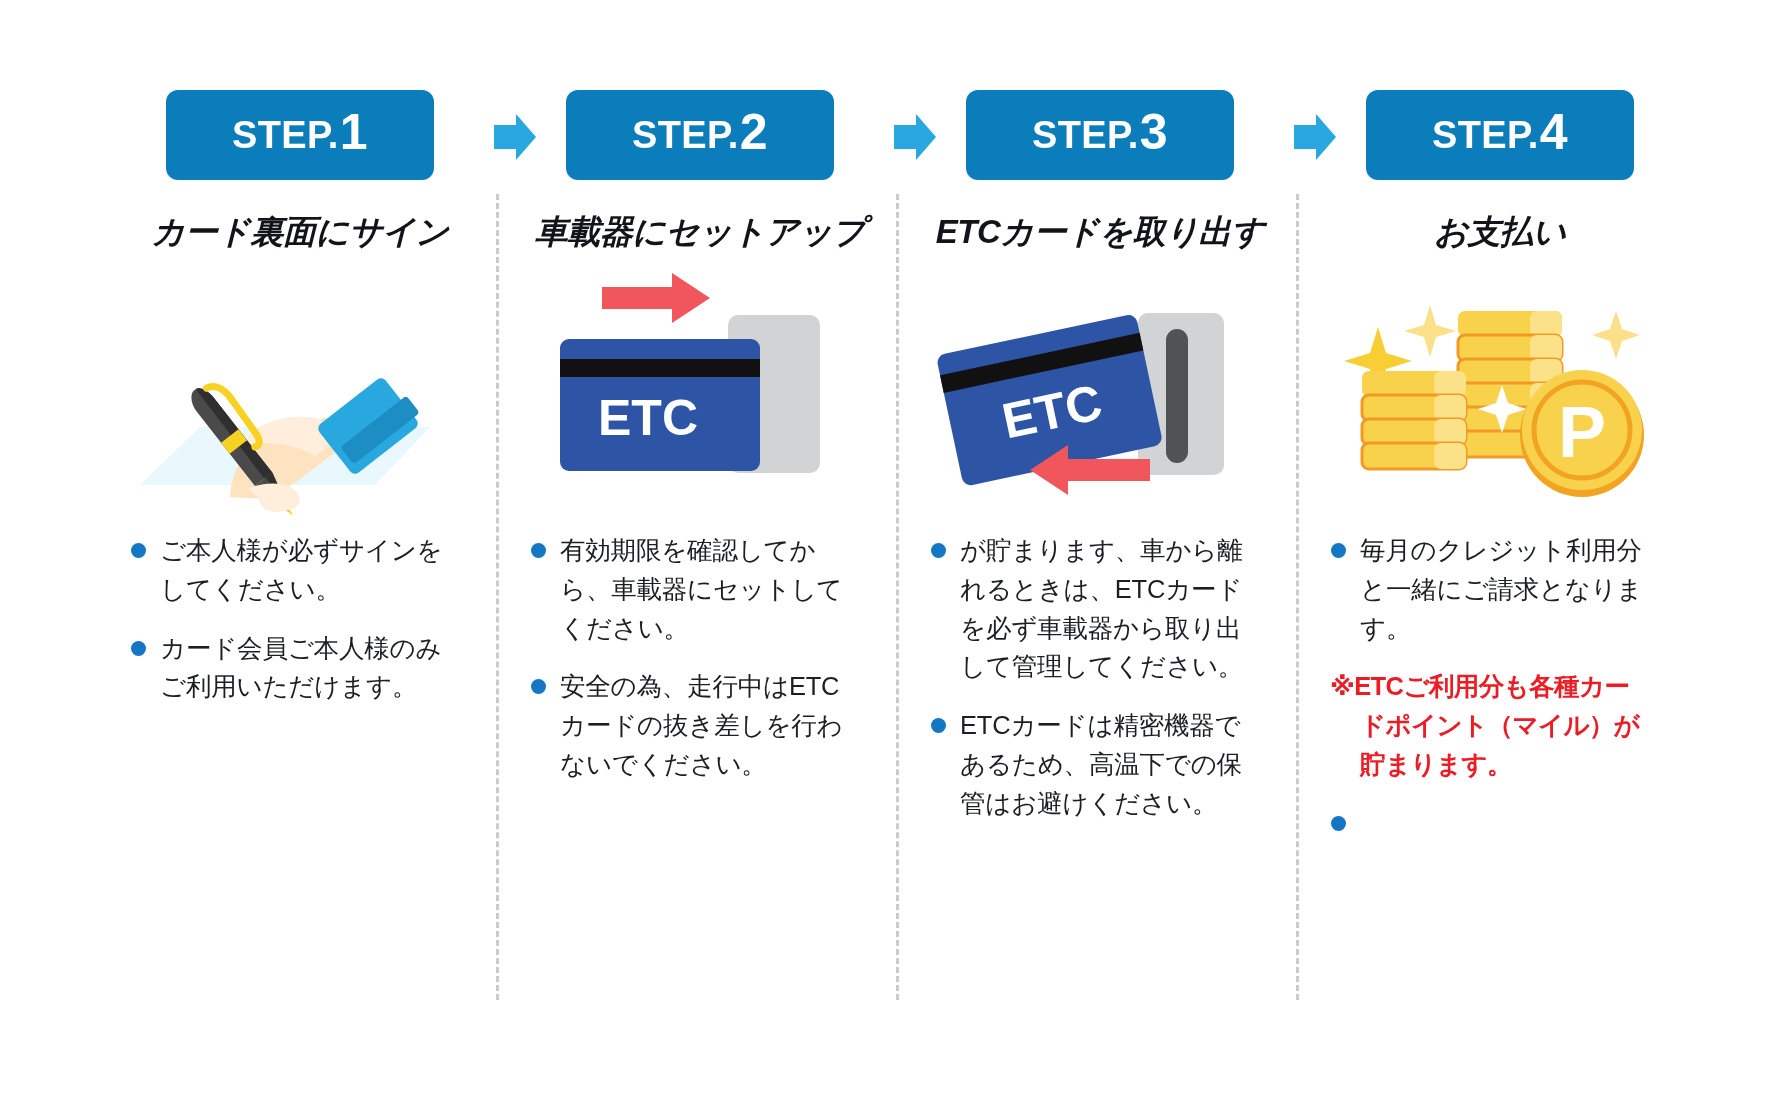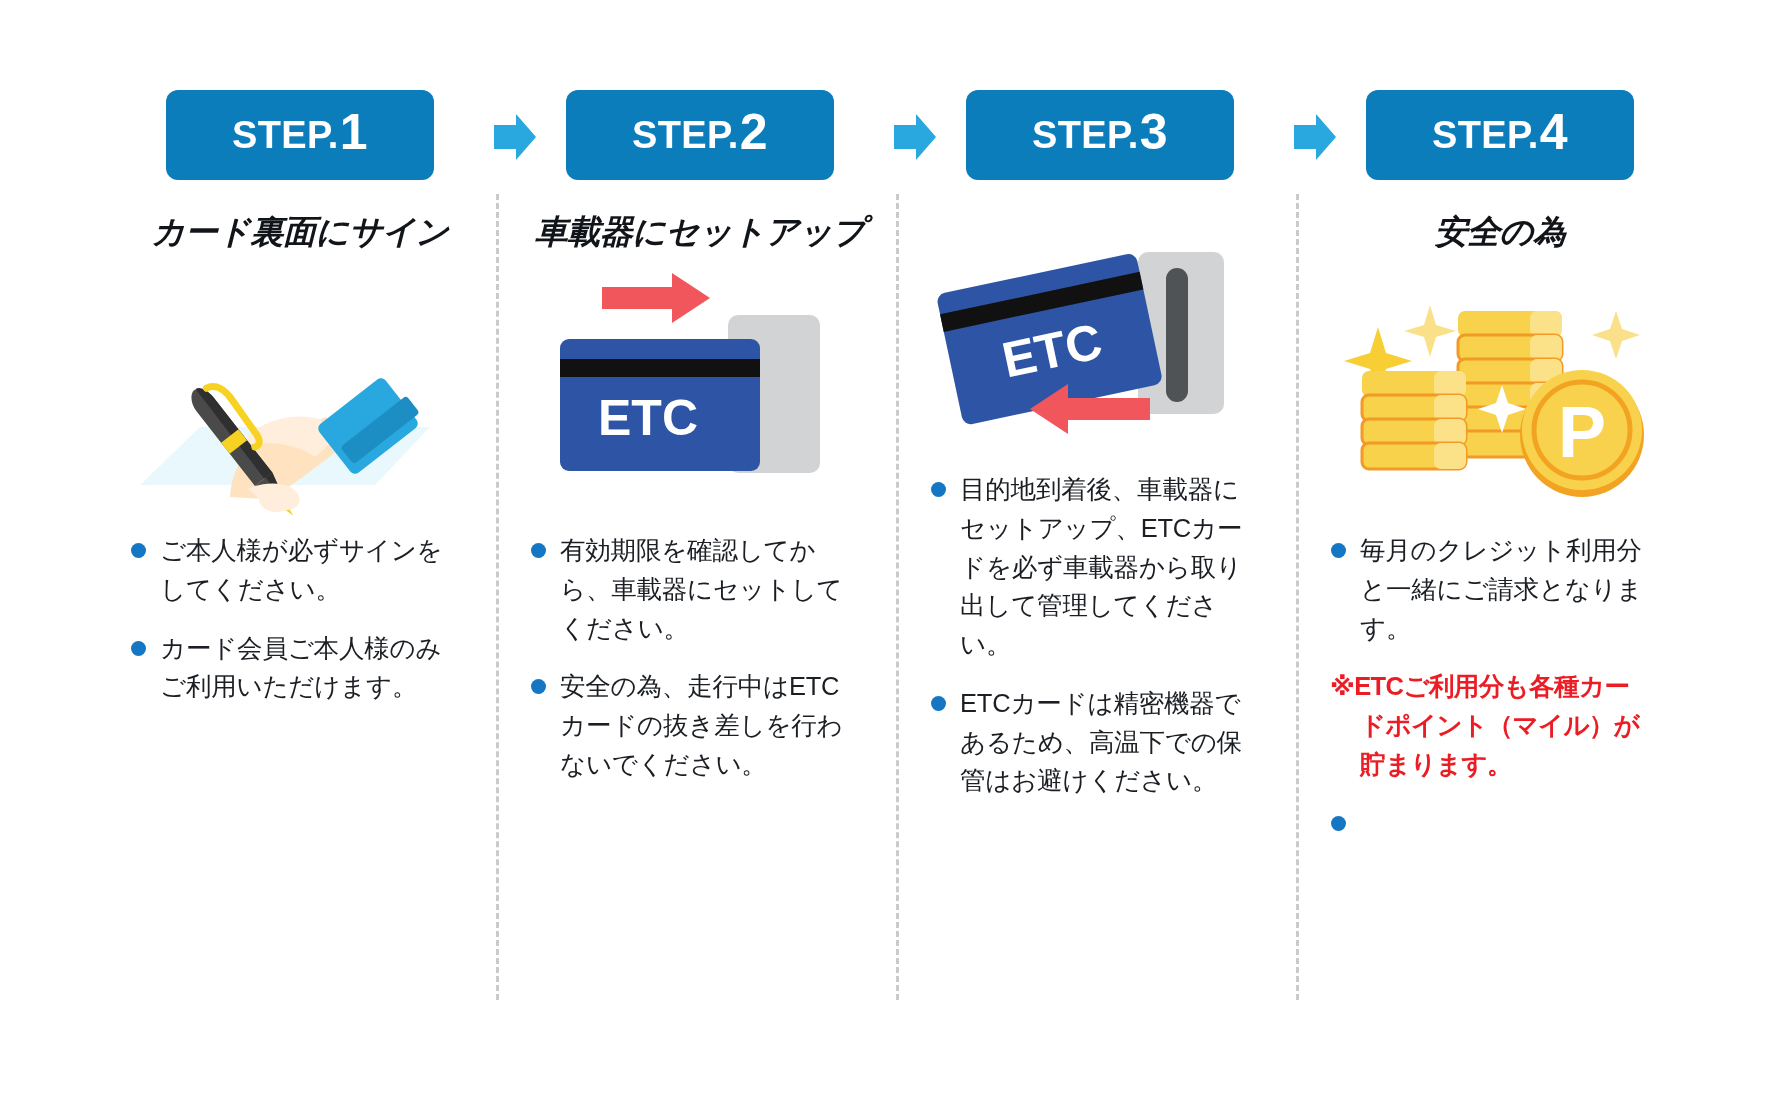--- a/index.html
+++ b/index.html
@@ -218,57 +218,58 @@
     <div class="col">
       <div class="badge-row">
         <div class="badge">
           <span class="b-word">STEP.</span>
             <span class="b-num">3</span>
         </div>
         <svg class="arrow-next" viewBox="0 0 46 50">
           <path d="M2 13 H24 V2 L44 25 L24 48 V37 H2 Z" fill="#29a8e0"></path>
         </svg>
       </div>
+      <div class="col-title">ETCカードを取り出す</div>
 
       <div class="art">
         <svg width="340" height="250" viewBox="0 0 340 250">
           <rect x="208" y="46" width="86" height="162" rx="10" fill="#d2d3d5"></rect>
           <rect x="236" y="62" width="22" height="134" rx="11" fill="#4f5355"></rect>
           <g transform="rotate(-12 120 135)">
             <rect x="18" y="66" width="204" height="134" rx="9" fill="#2e55a5"></rect>
             <rect x="18" y="86" width="204" height="18" fill="#111111"></rect>
             <text x="120" y="162" text-anchor="middle" font-family="'Liberation Sans', sans-serif" font-size="50" font-weight="bold" fill="#ffffff">ETC</text>
           </g>
           <g>
             <rect x="132" y="192" width="88" height="22" fill="#f0565b"></rect>
             <polygon points="138,178 138,228 100,203" fill="#f0565b"></polygon>
           </g>
         </svg>
       </div>
 
       <div class="notes">
         <div class="note">
           <span class="dot"></span>
-          <span>目的地到着後、車載器にセットアップ、ETCカードを必ず車載器から取り出して管理してください。</span>
+          <span>が貯まります、車から離れるときは、ETCカードを必ず車載器から取り出して管理してください。</span>
         </div>
         <div class="note">
           <span class="dot"></span>
           <span>ETCカードは精密機器であるため、高温下での保管はお避けください。</span>
         </div>
       </div>
     </div>
 
     <div class="col">
       <div class="badge-row">
         <div class="badge">
           <span class="b-word">STEP.</span>
             <span class="b-num">4</span>
         </div>
       </div>
-      <div class="col-title">安全の為</div>
+      <div class="col-title">お支払い</div>
 
       <div class="art">
         <svg width="340" height="250" viewBox="0 0 340 250">
 
           <path d="M48 60 L56 86 L82 94 L56 102 L48 128 L40 102 L14 94 L40 86 Z" fill="#f7cf35"></path>
           <path d="M100 38 L106 58 L126 64 L106 70 L100 90 L94 70 L74 64 L94 58 Z" fill="#fbe08a"></path>
           <path d="M286 44 L292 62 L310 68 L292 74 L286 92 L280 74 L262 68 L280 62 Z" fill="#fbe08a"></path>
 
           <g>
             <rect x="128" y="44" width="104" height="26" rx="7" fill="#f7d24a"></rect>

